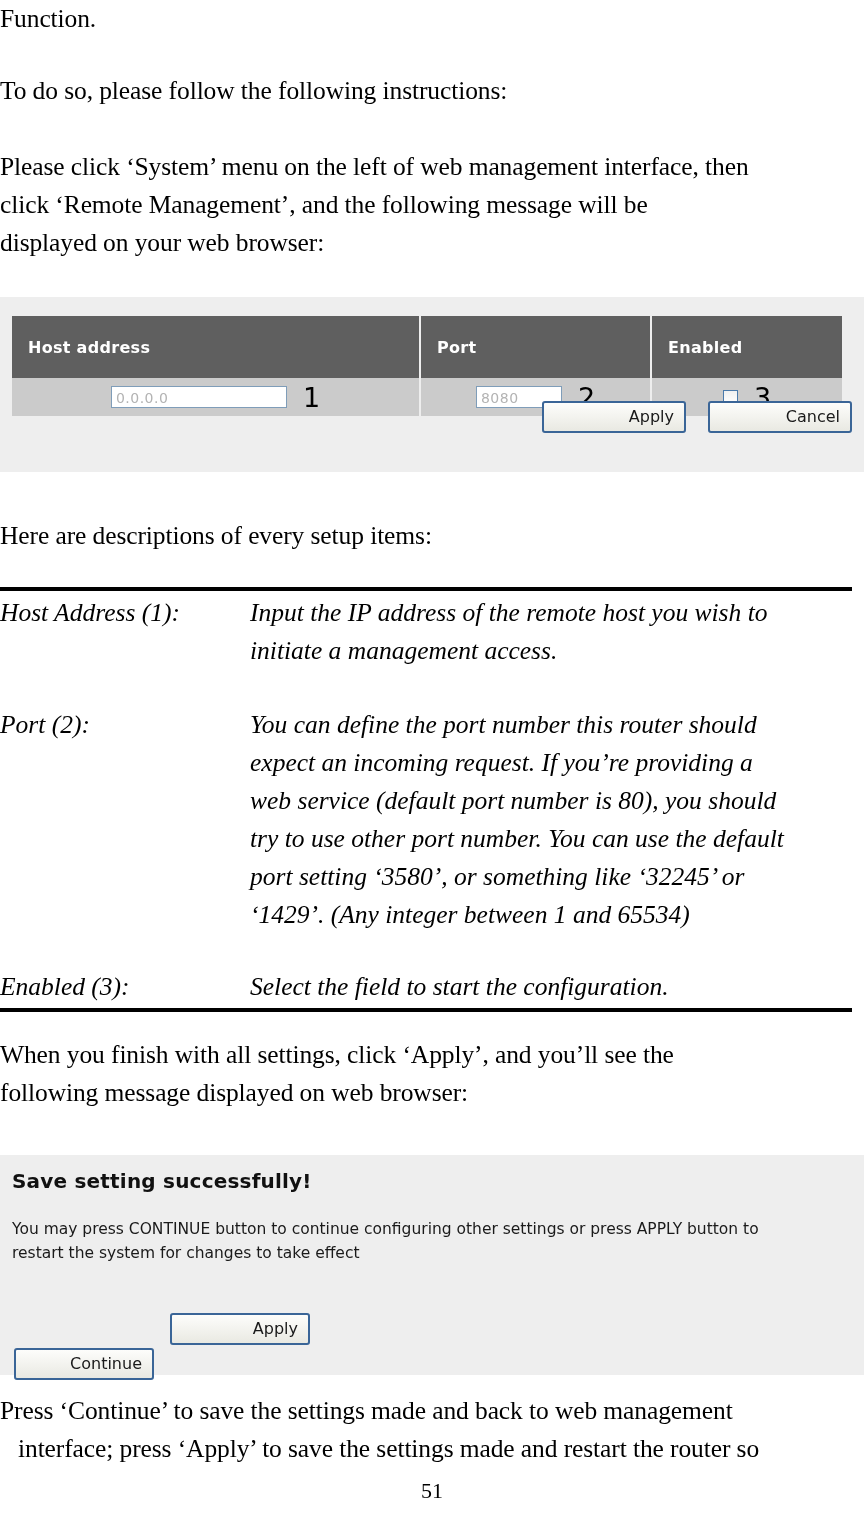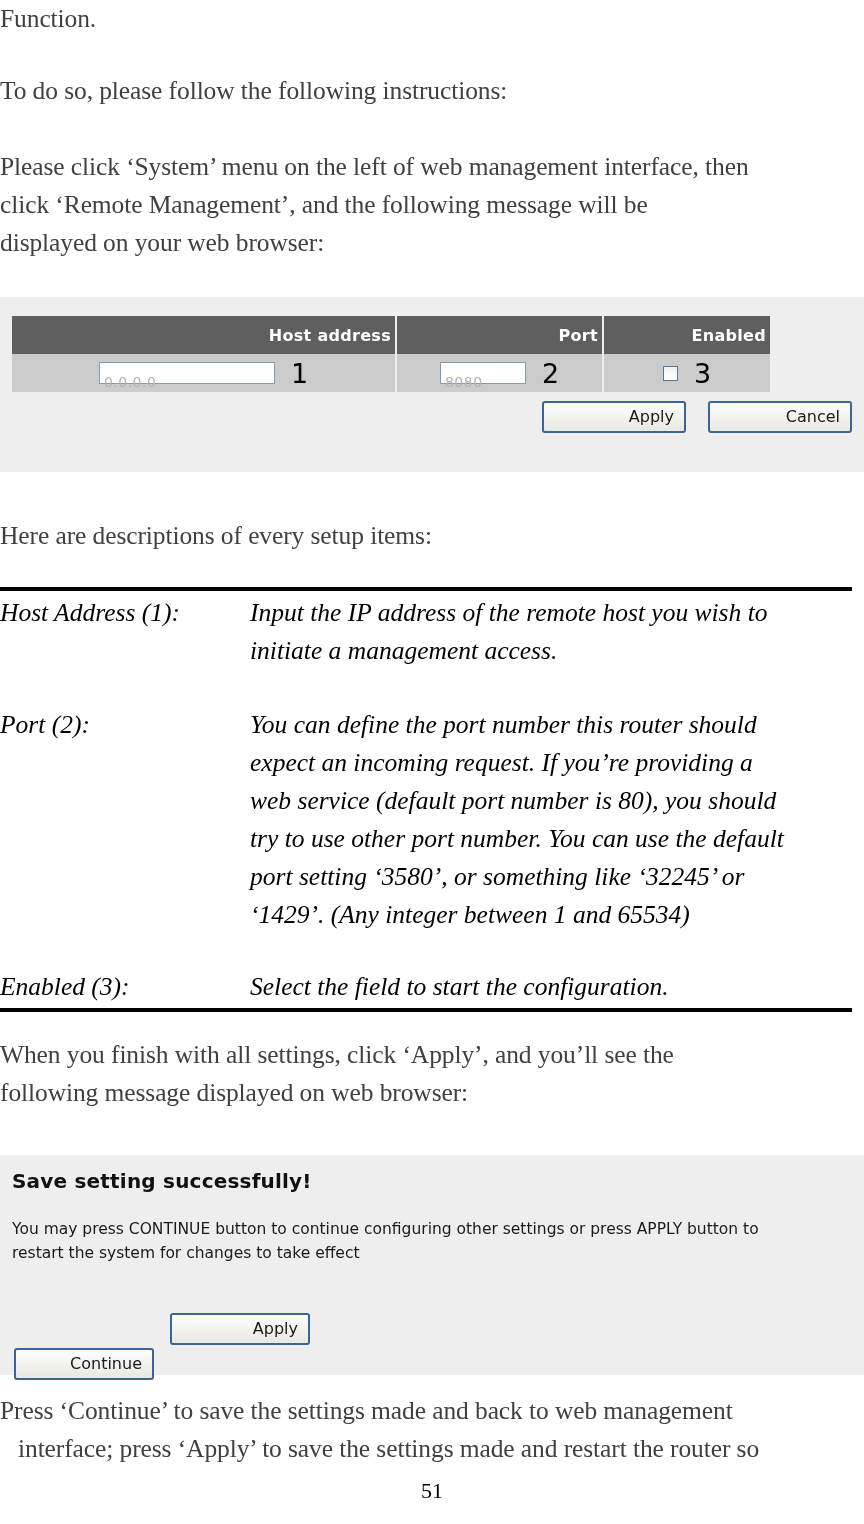--- a/index.html
+++ b/index.html
@@ -20,21 +20,21 @@
   .page {
     position: relative;
     width: 864px;
     height: 1524px;
   }
   .para {
     position: absolute;
     font-size: 25.5px;
     line-height: 38px;
     letter-spacing: -0.1px;
-    color: #404040;
+    color: #000000;
   }
   .para.wide { width: 864px; }
 
   
   .ui-shot {
     position: absolute;
     background: #eeeeee;
   }
   .shot1 {
     left: 0;
@@ -51,22 +51,22 @@
     table-layout: fixed;
   }
   .cfg-table th {
     background: #5f5f5f;
     color: #ffffff;
     font-family: "DejaVu Sans", "Liberation Sans", sans-serif;
     font-size: 16px;
     font-weight: bold;
     letter-spacing: 0.3px;
     height: 30px;
-    padding: 4px;
-    text-align: right;
+    padding: 16px;
+    text-align: left;
     border-right: 2px solid #eeeeee;
   }
   .cfg-table th:last-child { border-right: none; }
   .cfg-table td {
     background: #cbcbcb;
     height: 38px;
     padding: 0;
     text-align: center;
     vertical-align: middle;
     border-right: 2px solid #eeeeee;
@@ -82,21 +82,21 @@
   .txt-input {
     display: inline-block;
     background: #ffffff;
     border: 1px solid #7f9db9;
     height: 22px;
     line-height: 22px;
     font-family: "DejaVu Sans", "Liberation Sans", sans-serif;
     font-size: 14px;
     color: #b3b3b3;
     text-align: left;
-    padding: 8px 4px;
+    padding: 0 4px;
     box-sizing: border-box;
     letter-spacing: 0.5px;
   }
   .input-host { width: 176px; }
   .input-port { width: 86px; }
   .checkbox {
     display: inline-block;
     width: 15px;
     height: 15px;
     background: linear-gradient(#f0f0f0, #ffffff);

